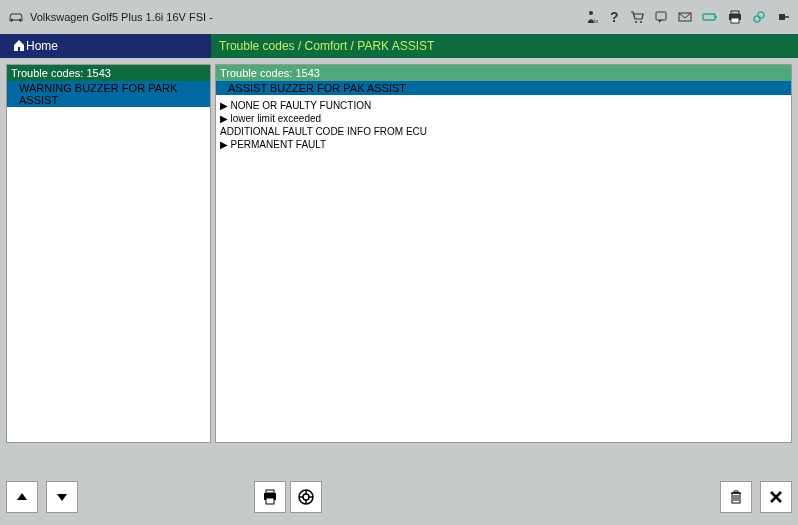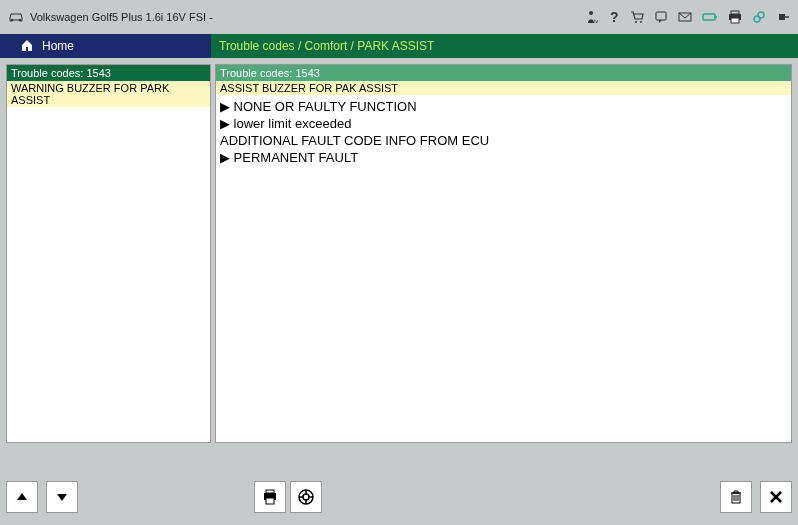--- a/index.html
+++ b/index.html
@@ -37,22 +37,22 @@
   .navbar {
     height: 24px;
     display: flex;
   }
   .nav-home {
     width: 211px;
     background: #1a2a6c;
     color: #fff;
     display: flex;
     align-items: center;
-    padding-left: 20px;
-    gap: 8px;
+    padding-left: 12px;
+    gap: 0;
     font-size: 12px;
   }
   .nav-path {
     flex: 1;
     background: #0d6b3f;
     color: #bef264;
     display: flex;
     align-items: center;
     padding-left: 8px;
     font-size: 12px;
@@ -79,28 +79,28 @@
     background: #0d6b3f;
     color: #fff;
     padding: 2px 4px;
     font-size: 11px;
   }
   .right-panel .panel-header {
     background: #4fa77a;
     color: #fff;
   }
   .panel-subhead {
-    padding: 1px 4px;
+    padding: 1px 12px;
     font-size: 11px;
     color: #000;
-    background: #fef9c3;
+    background: #0369a1;
   }
   .panel-body {
     padding: 4px;
-    font-size: 13px;
+    font-size: 10px;
     line-height: 1.3;
   }
   .detail-line {
     white-space: pre;
   }
   .bottombar {
     position: absolute;
     bottom: 12px;
     left: 6px;
     right: 6px;

